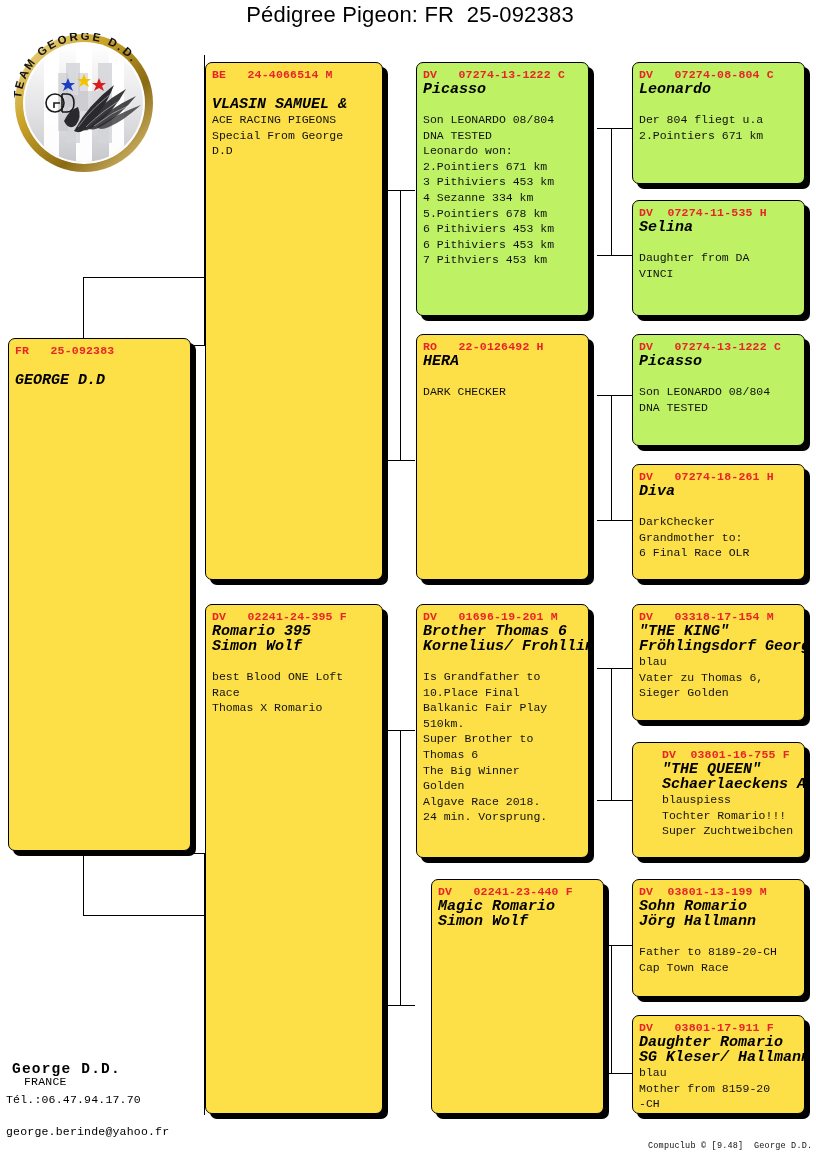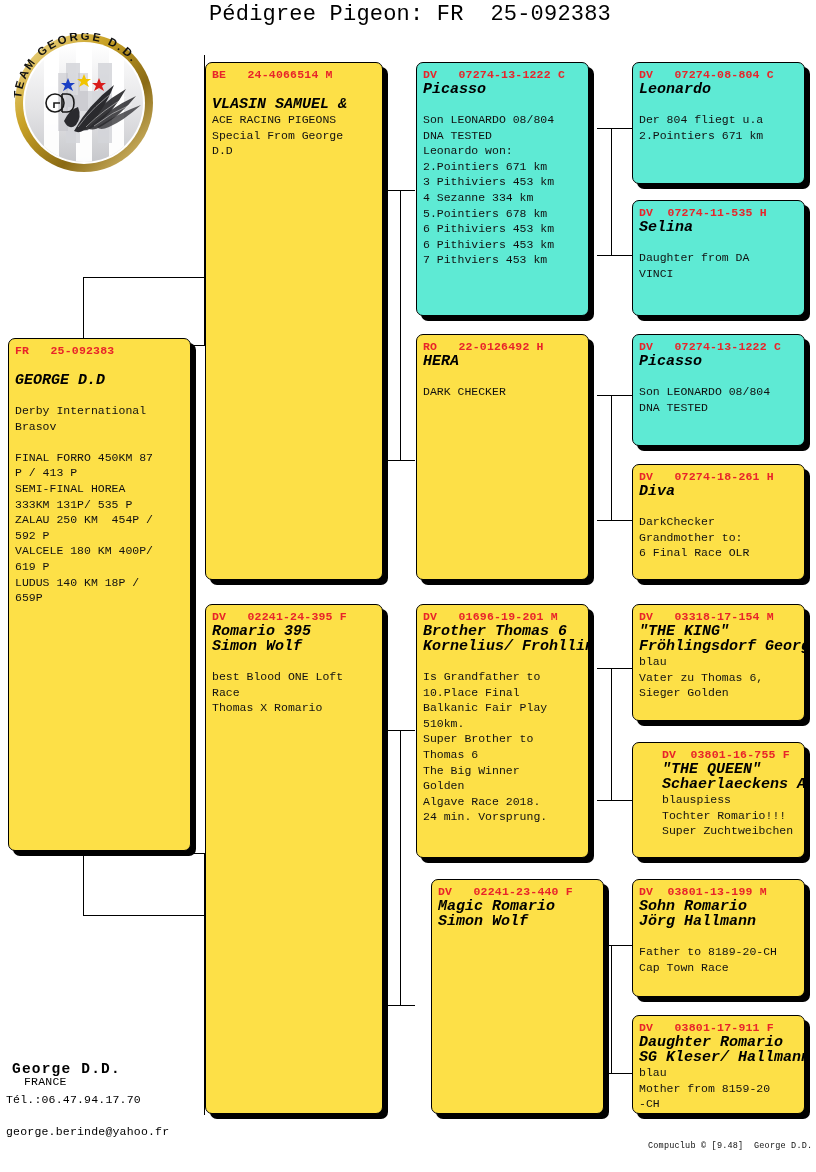--- a/index.html
+++ b/index.html
@@ -6,21 +6,21 @@
   body{
     width:816px;height:1172px;position:relative;background:#ffffff;
     font-family:"Liberation Mono","DejaVu Sans Mono",monospace;
     overflow:hidden;
   }
   .page{position:absolute;left:0;top:0;width:816px;height:1172px;}
 
   
   #page-title{
     position:absolute;left:180px;top:2px;width:460px;
-    font-family:Liberation Mono, monospace;
+    font-family:Liberation Sans, sans-serif;
     font-size:22px;color:#000;text-align:center;letter-spacing:.2px;
     white-space:pre;
   }
 
   
   #logo{position:absolute;left:14px;top:33px;width:140px;height:140px;}
   #logo svg{display:block;}
 
   
   .ln{position:absolute;background:#000;}
@@ -31,21 +31,21 @@
   .box{
     position:absolute;
     box-sizing:border-box;
     border:1px solid #000;
     border-radius:7px;
     background:#fde047;
     padding:4px 5px 3px 6px;
     overflow:hidden;
     box-shadow:5px 5px 0 0 #000;
   }
-  .box.pink{background:#5eead4;}
+  .box.pink{background:#bef264;}
   .ring{
     color:#e8242a;
     font-weight:bold;
     font-size:11.5px;
     line-height:15px;
     white-space:pre;
     letter-spacing:.2px;
   }
   .nm{
     color:#000;
@@ -190,33 +190,20 @@
 
   <div class="ln lnh" style="left:597px;top:945px;width:35px;"></div>
   <div class="ln lnh" style="left:597px;top:1073px;width:35px;"></div>
   <div class="ln lnv" style="left:611px;top:945px;height:128px;"></div>
 
   <div class="box" style="left:8px;top:338px;width:183px;height:513px;">
     <div class="ring">FR   25-092383</div>
     <div class="gap"></div>
     <div class="nm">GEORGE D.D</div>
     <div class="gap"></div>
-    <div class="notes">Derby International
-Brasov
-
-FINAL FORRO 450KM 87
-P / 413 P
-SEMI-FINAL HOREA
-333KM 131P/ 535 P
-ZALAU 250 KM  454P /
-592 P
-VALCELE 180 KM 400P/
-619 P
-LUDUS 140 KM 18P /
-659P</div>
   </div>
 
   <div class="box" style="left:205px;top:62px;width:178px;height:518px;">
     <div class="ring">BE   24-4066514 M</div>
     <div class="gap"></div>
     <div class="nm">VLASIN SAMUEL &amp;</div>
     <div class="notes">ACE RACING PIGEONS
 Special From George
 D.D</div>
   </div>

